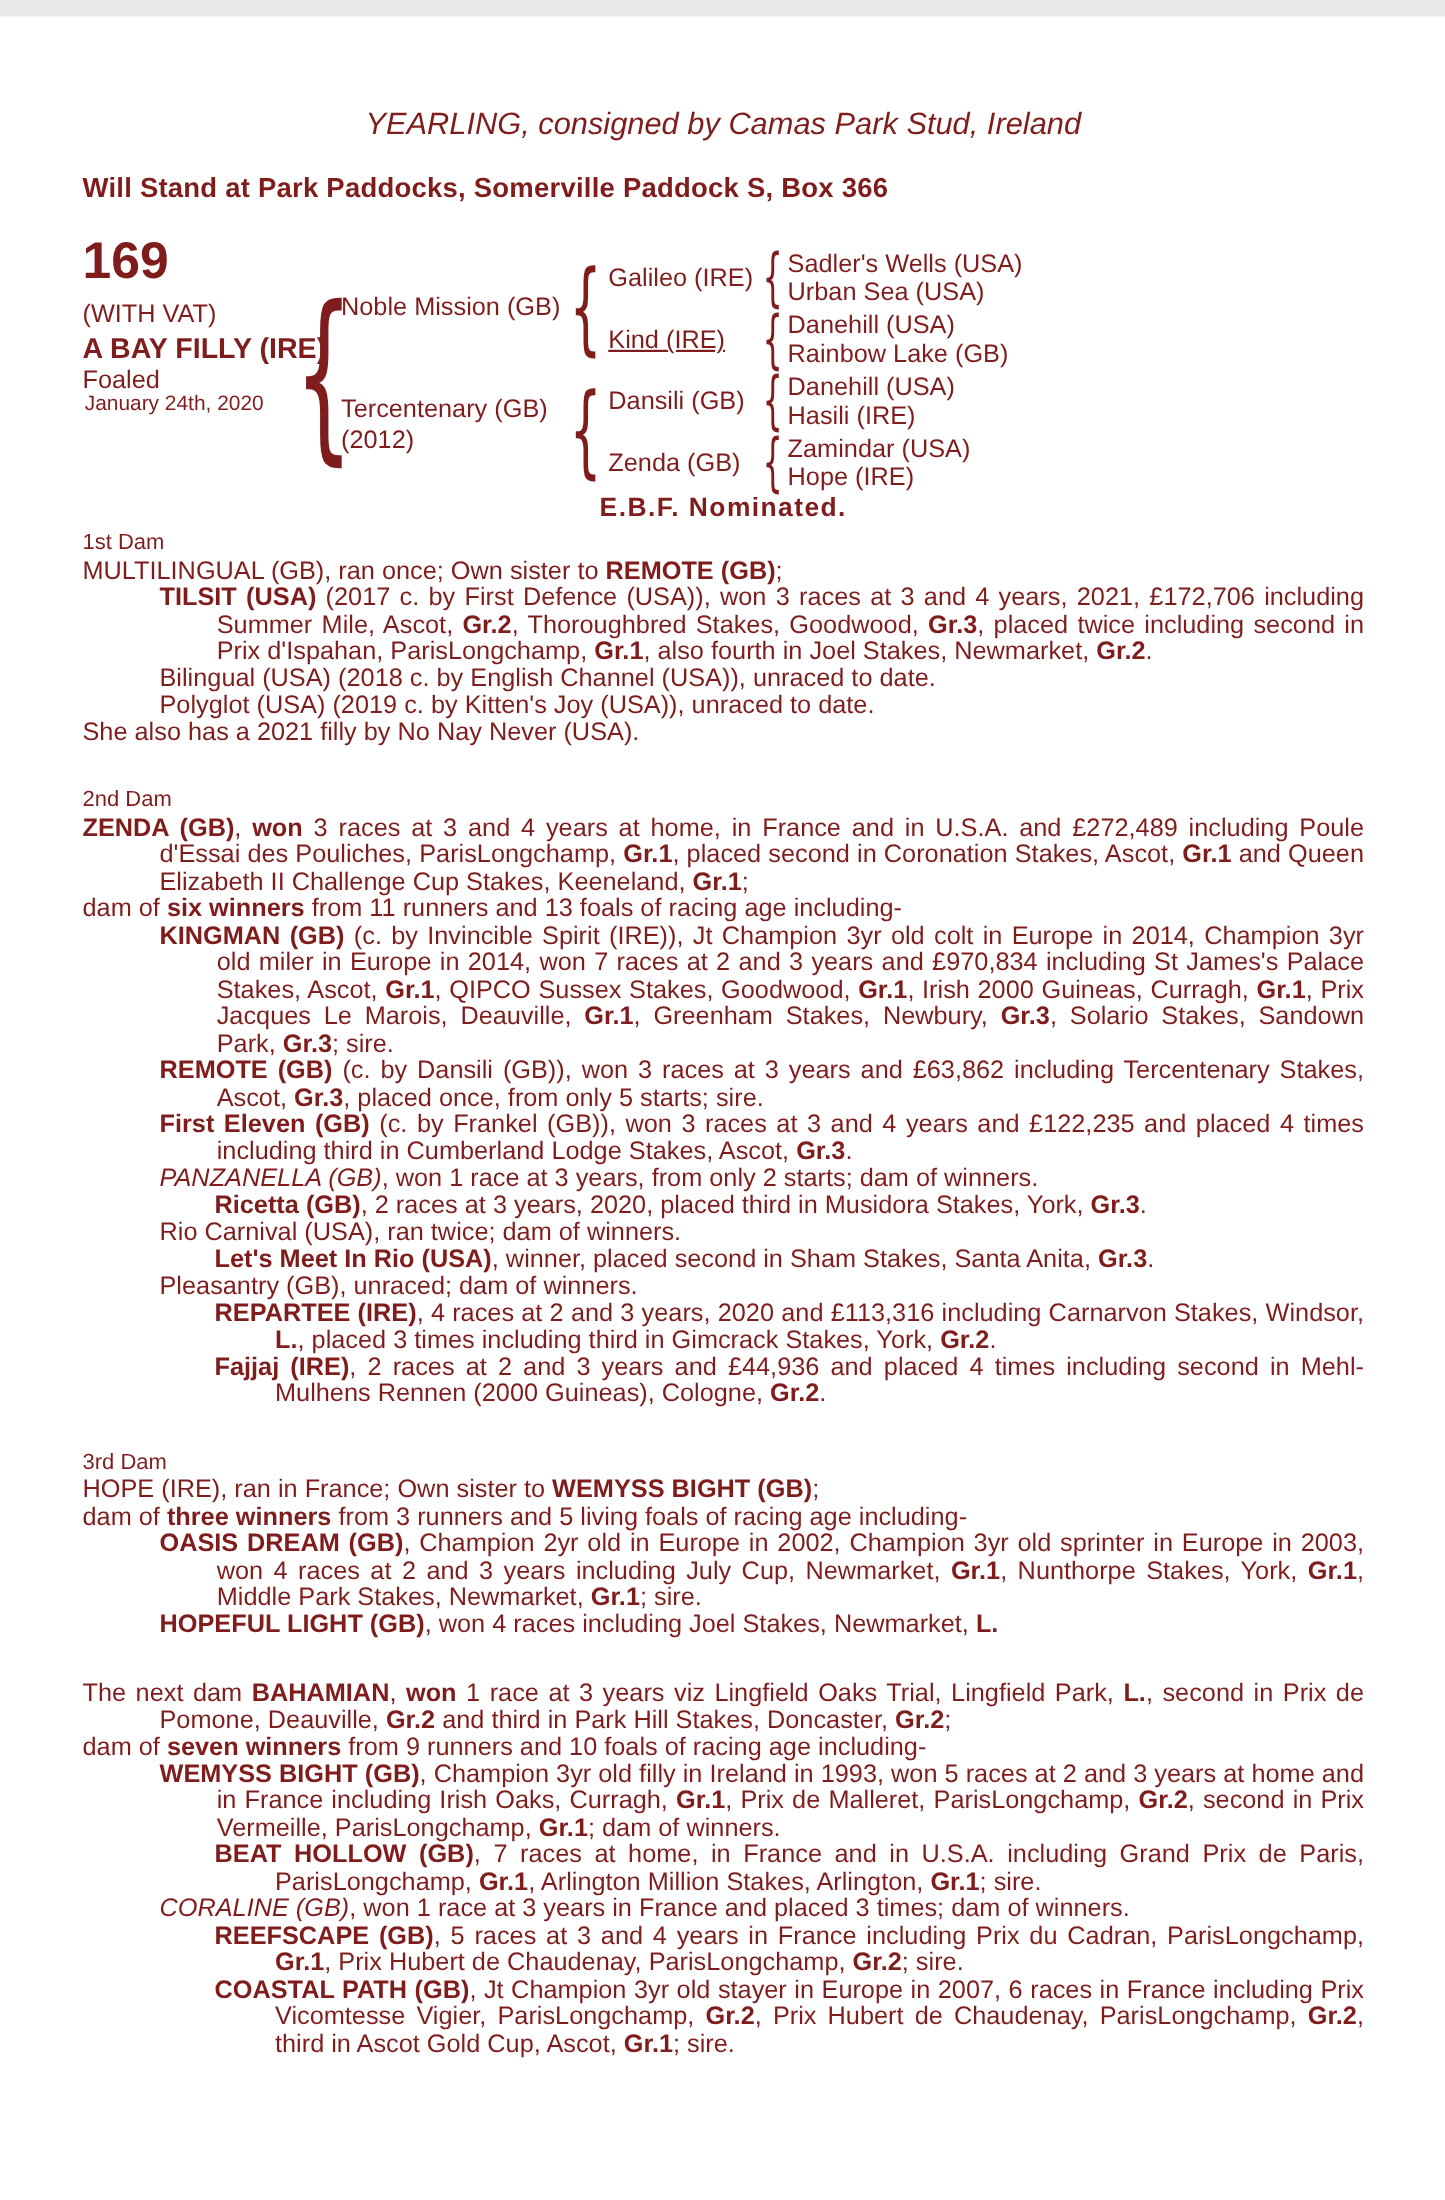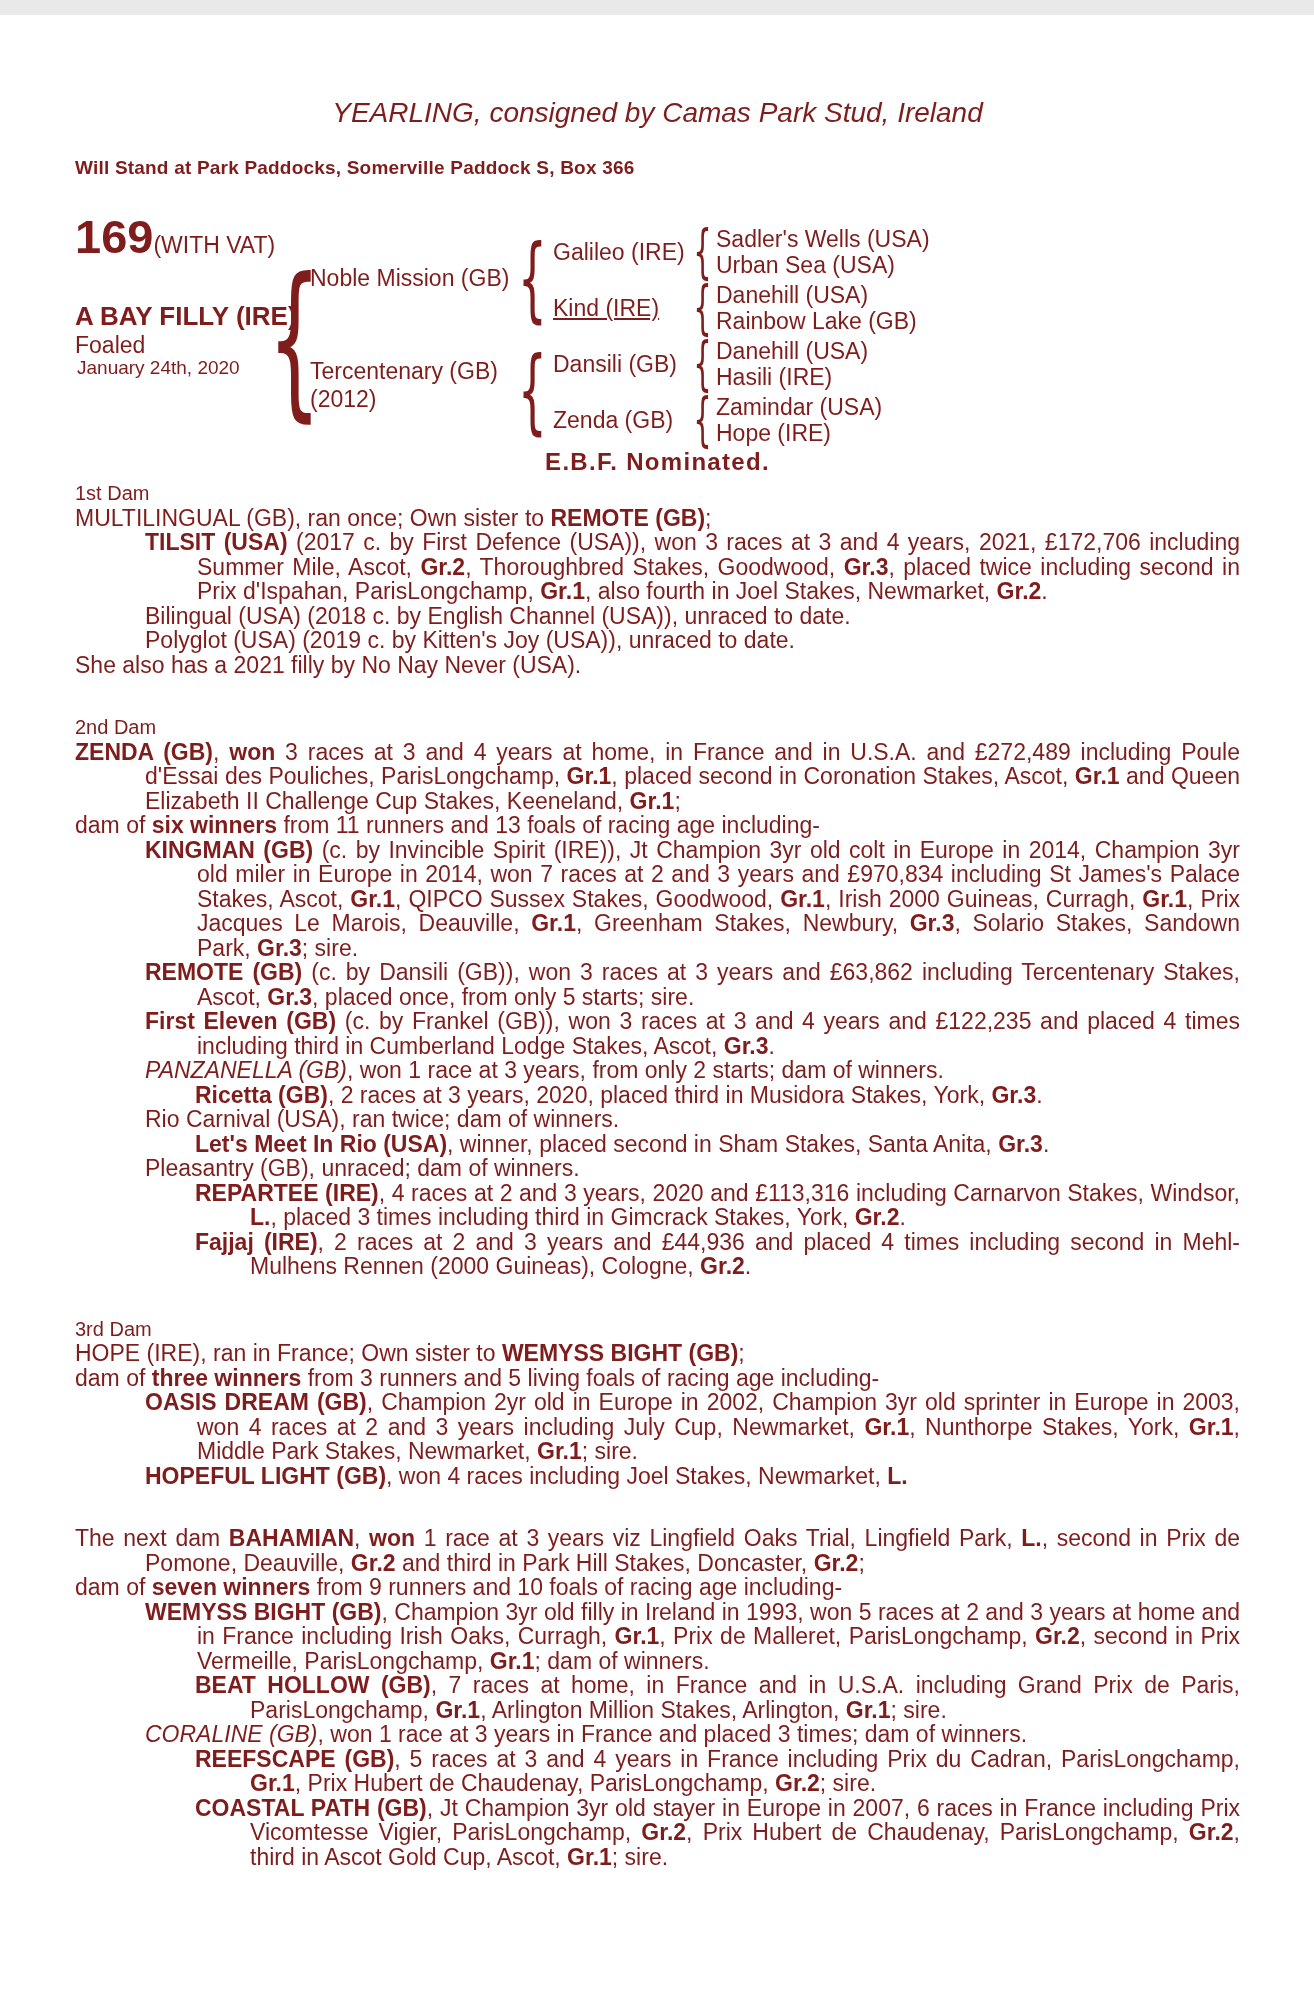--- a/index.html
+++ b/index.html
@@ -11,24 +11,24 @@
     font-family:"Liberation Sans","DejaVu Sans",sans-serif;
     color:#7f1d1d;
     overflow:hidden;
   }
   .b{font-weight:bold;}
   .it{font-style:italic;}
 
   
   .title{position:absolute;left:75px;top:82px;width:1165px;text-align:center;
          font-size:28px;font-style:italic;}
-  .stand{position:absolute;left:75px;top:142px;font-size:19px;font-weight:bold;
+  .stand{position:absolute;left:75px;top:142px;font-size:25px;font-weight:bold;
          letter-spacing:.2px;text-align:right;}
 
-  .lot-line{position:absolute;left:75px;top:198px;display:flex;align-items:baseline;}
+  .lot-line{position:absolute;left:75px;top:198px;display:flex;align-items:baseline;gap:12px;flex-direction:column;}
   .lot-num{font-size:47px;font-weight:bold;line-height:1;}
   .lot-vat{font-size:23px;}
   .horse-name{position:absolute;left:75px;top:286px;font-size:26px;font-weight:bold;}
   .foaled{position:absolute;left:75px;top:317px;font-size:23px;}
   .fdate{position:absolute;left:77px;top:342px;font-size:19px;}
 
   
   .ped{position:absolute;font-size:23px;white-space:nowrap;line-height:25px;}
   .sire{left:310px;top:251px;}
   .dam1{left:310px;top:344px;}

